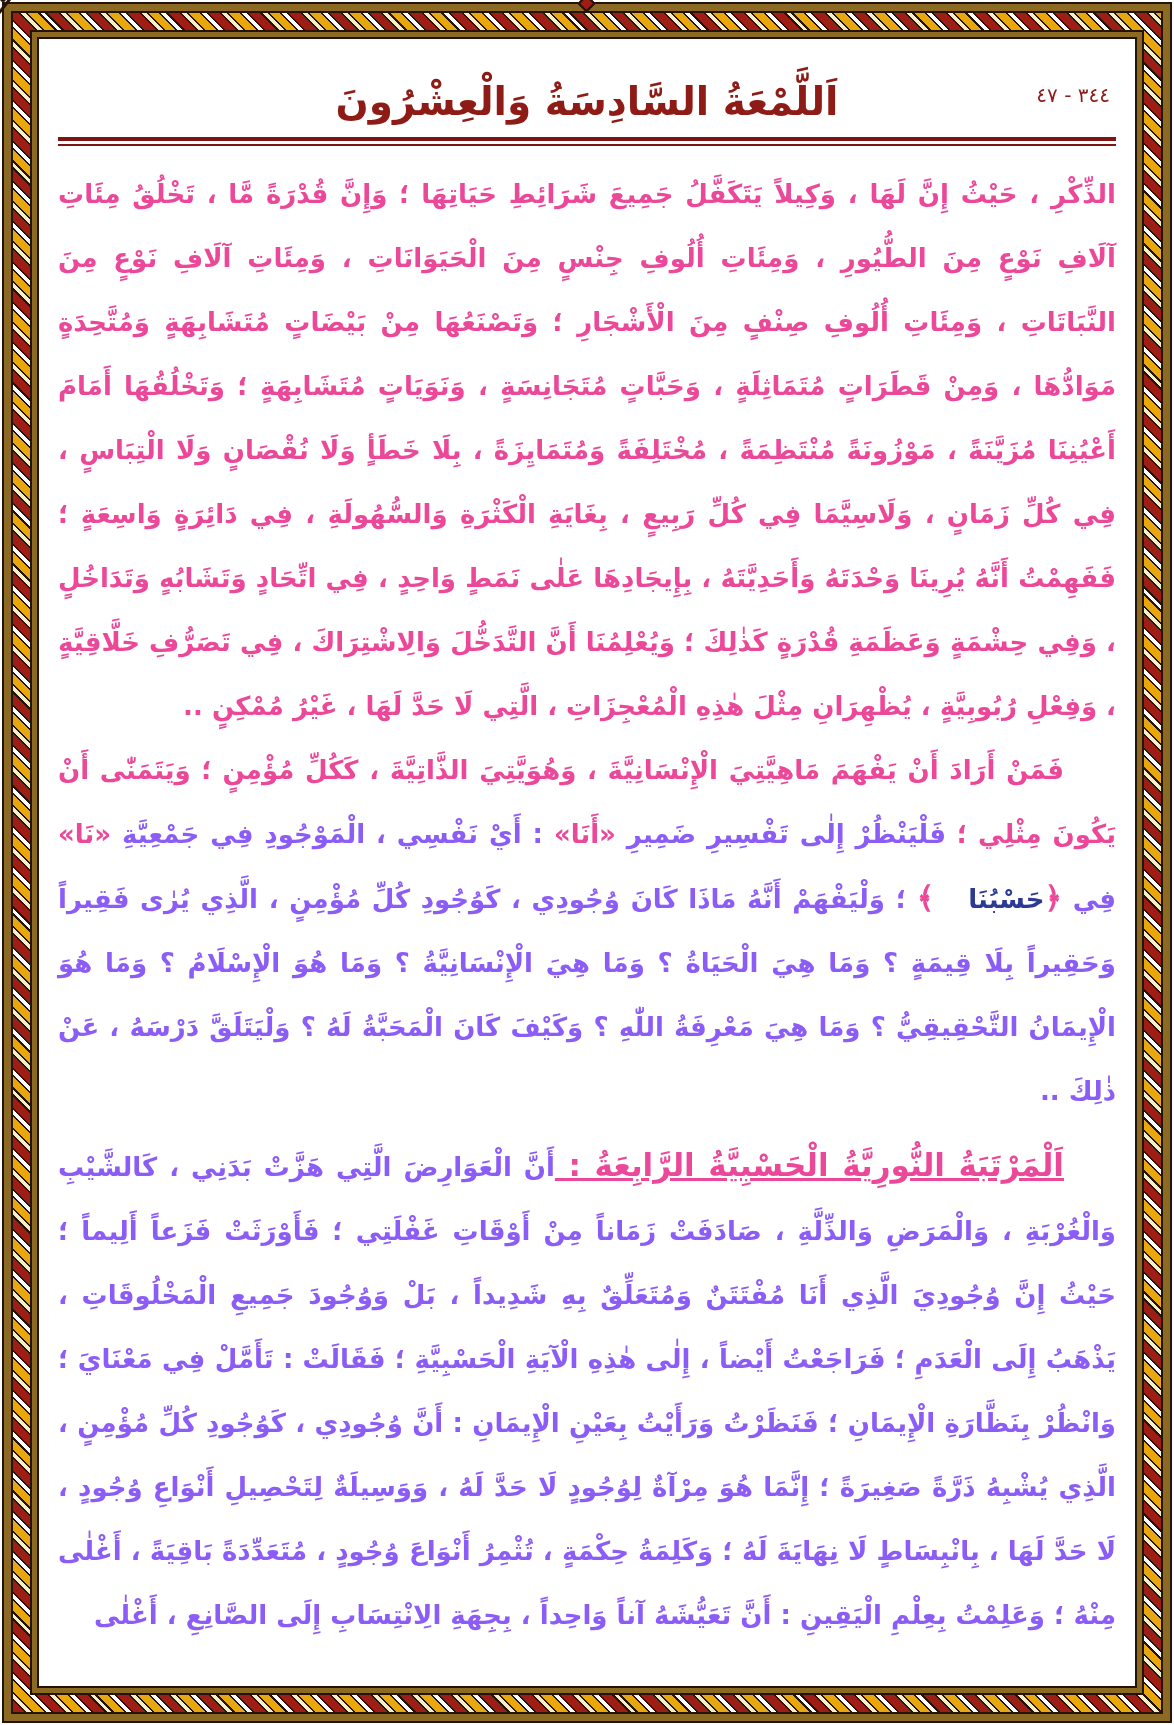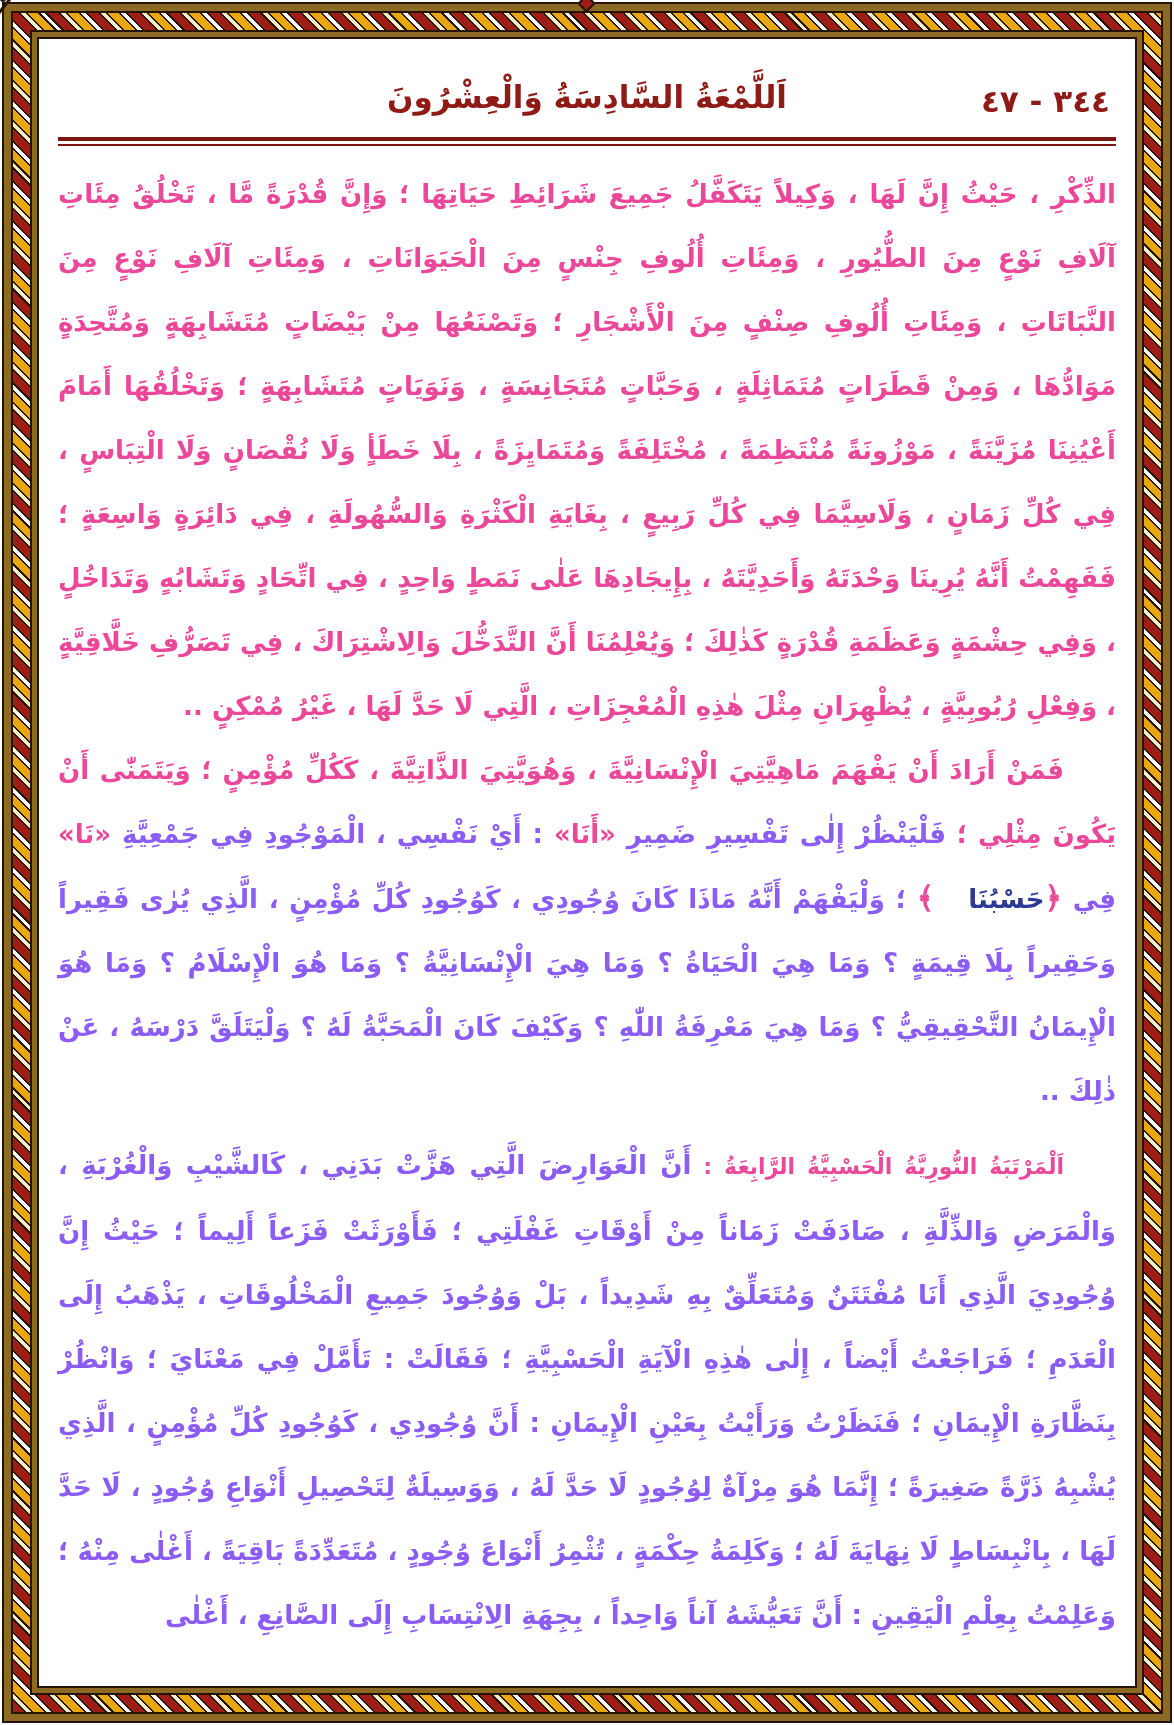--- a/index.html
+++ b/index.html
@@ -30,44 +30,44 @@
   .pin-dot{position:absolute;top:-4px;left:0px;width:6px;height:6px;border-radius:50%;background:#241407;}
   .diamond{position:absolute;top:-3px;left:50%;margin-left:-7px;width:9px;height:9px;background:#9e1d15;border:2px solid #241407;transform:rotate(45deg);}
   
   .content{
     position:absolute;inset:39px 58px 42px 58px;
     direction:rtl;
   }
   header{position:relative;height:88px;}
   .page-num{
     position:absolute;right:6px;top:44px;
-    color:#8e1b15;font-size:31px;font-weight:bold;letter-spacing:1px;
+    color:#8e1b15;font-size:20px;font-weight:normal;letter-spacing:1px;
   }
   .title{
     position:absolute;left:0;right:0;top:40px;margin:0;text-align:center;
-    color:#8e1b15;font-size:31px;font-weight:bold;
+    color:#8e1b15;font-size:39px;font-weight:bold;
   }
   .rule{
     height:3px;margin-top:10px;
     border-top:4px solid #7d1612;border-bottom:2px solid #7d1612;
   }
   main{margin-top:16px;}
   p{
     margin:0;padding:0;
     font-size:26px;font-weight:bold;
     line-height:64px;
     text-align:justify;
     color:#141414;
   }
   p.indent{text-indent:52px;}
   .maroon{color:#ec4899;}
   .black{color:#8b5cf6;}
   .blue{color:#2c3a96;margin-left:34px;}
   .bracket{font-size:30px;}
-  .heading{font-size:22px;}
+  .heading{font-size:31px;text-decoration:underline;}
   #paragraph-3{margin-top:10px;}
 </style>
 </head>
 <body>
 
 <div class="page">
 
   <div class="bl b-line1"></div>
   <div class="bl b-band1"></div>
   <div class="bl b-line2"></div>

